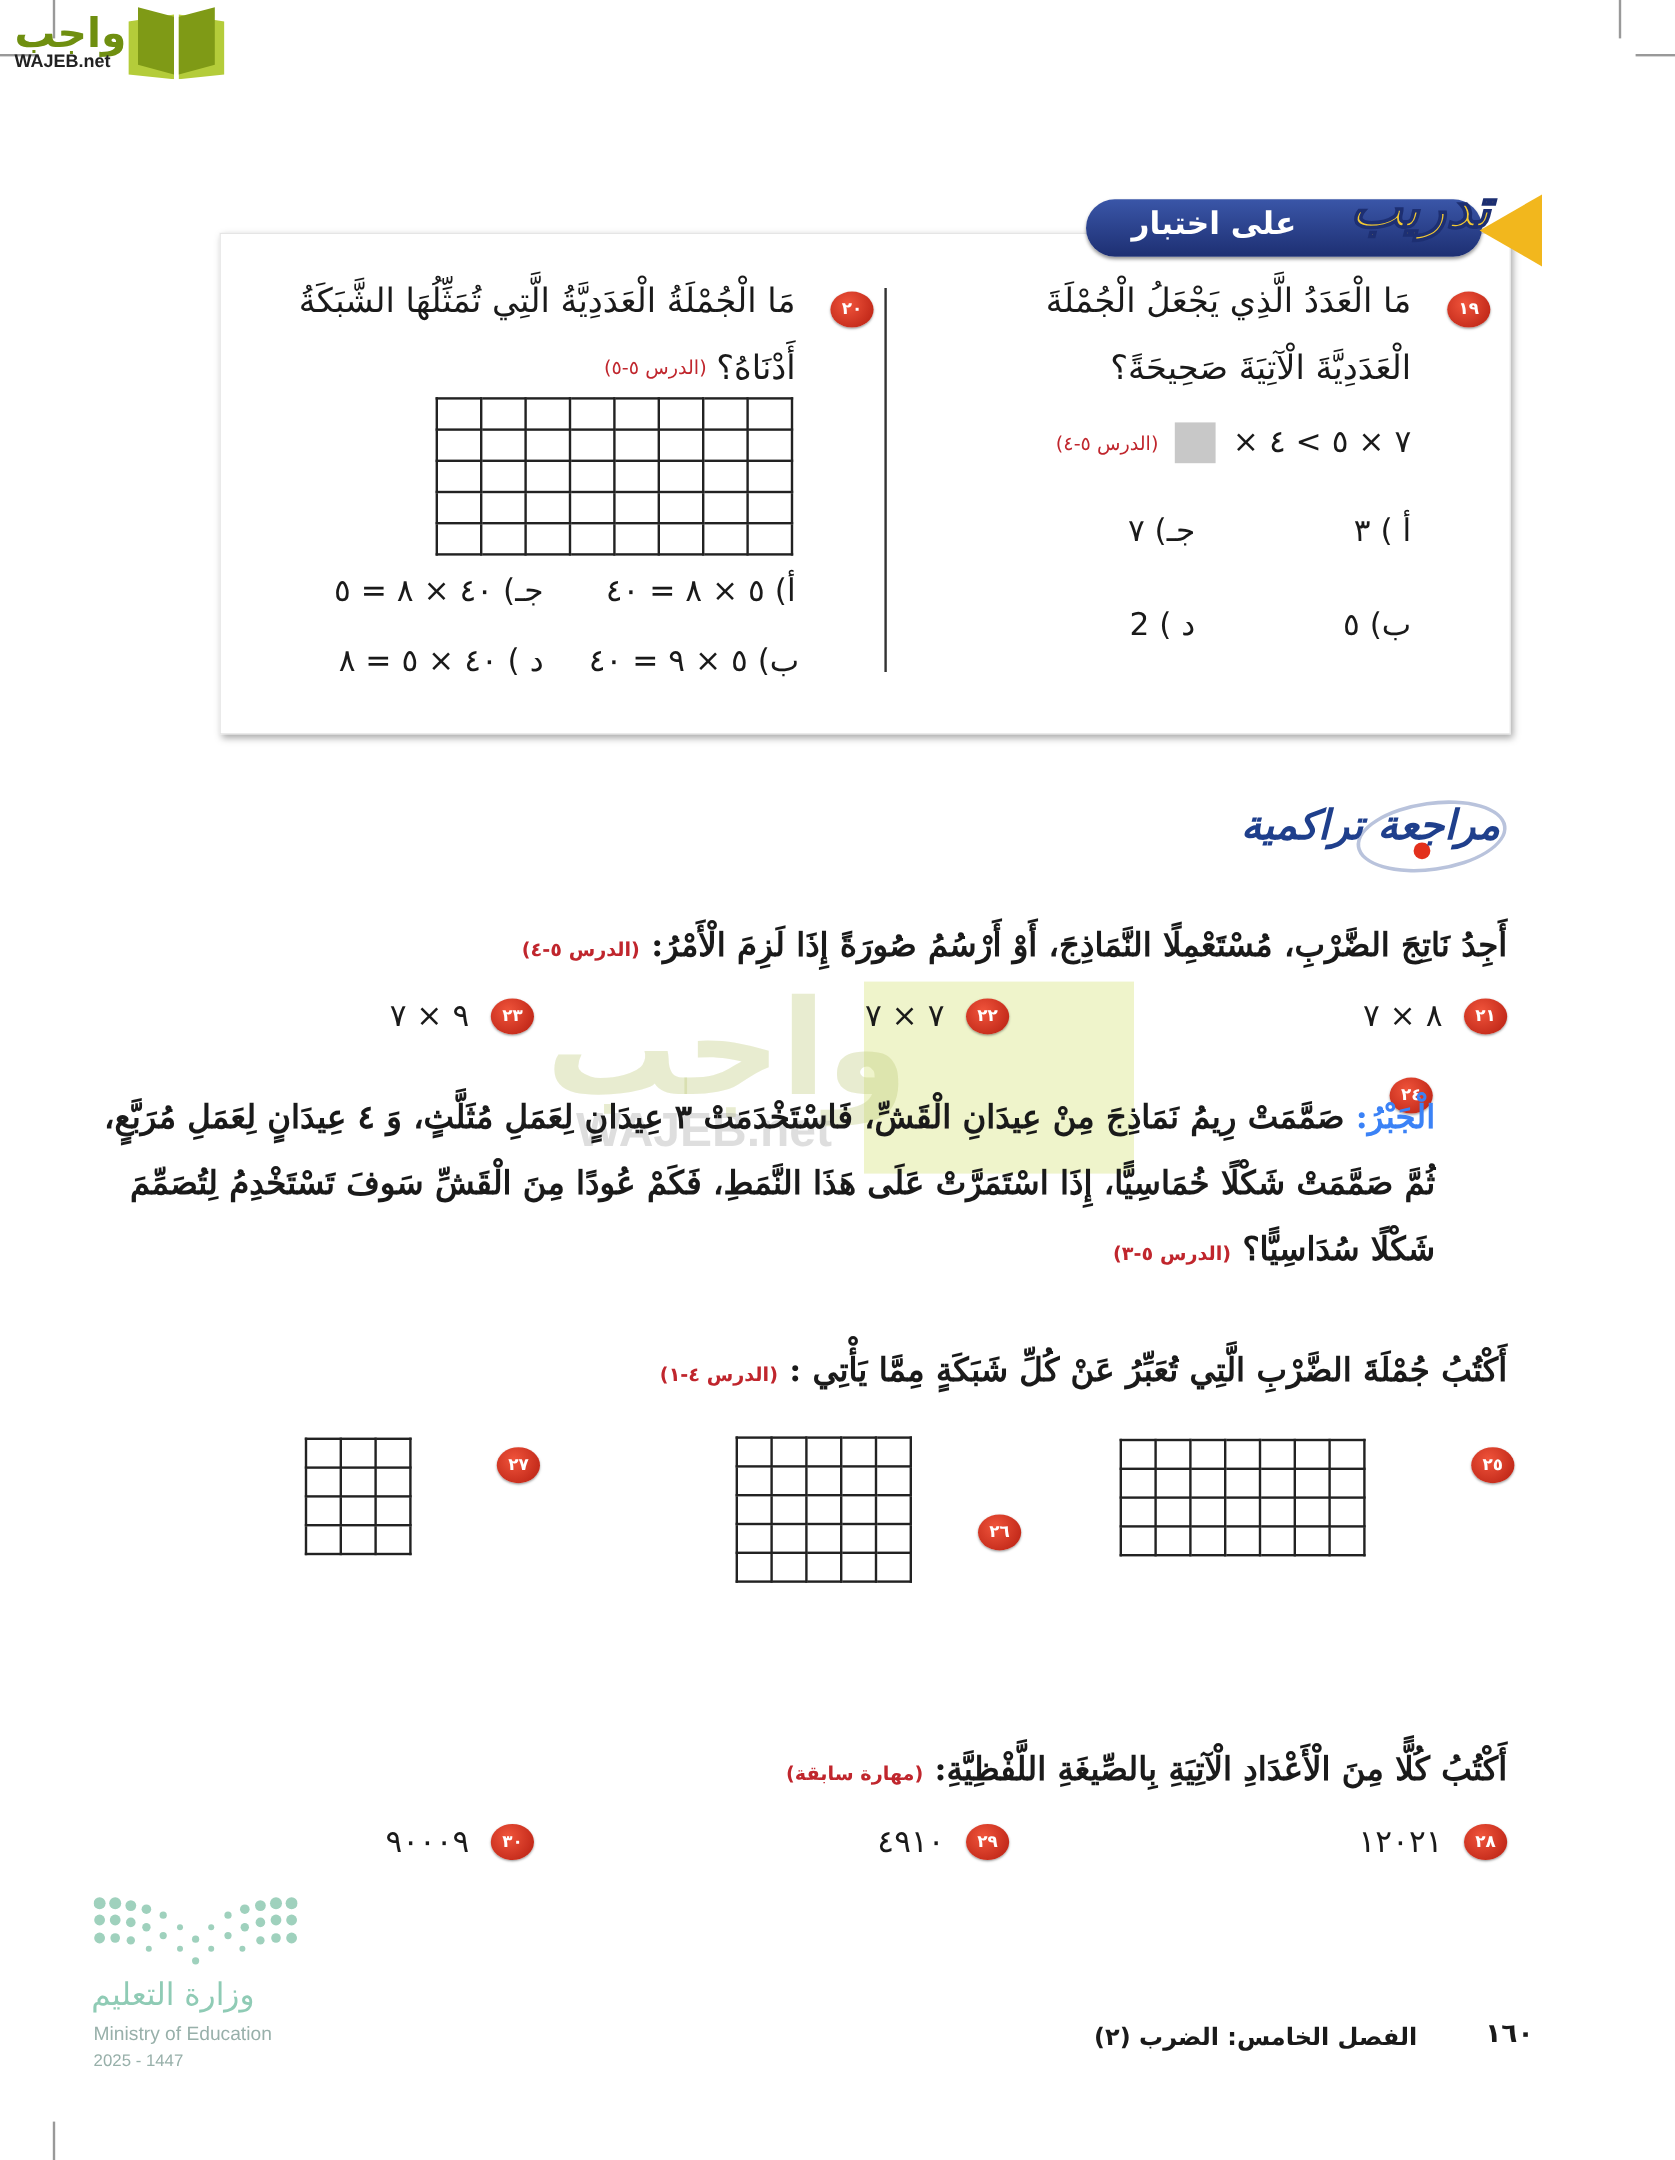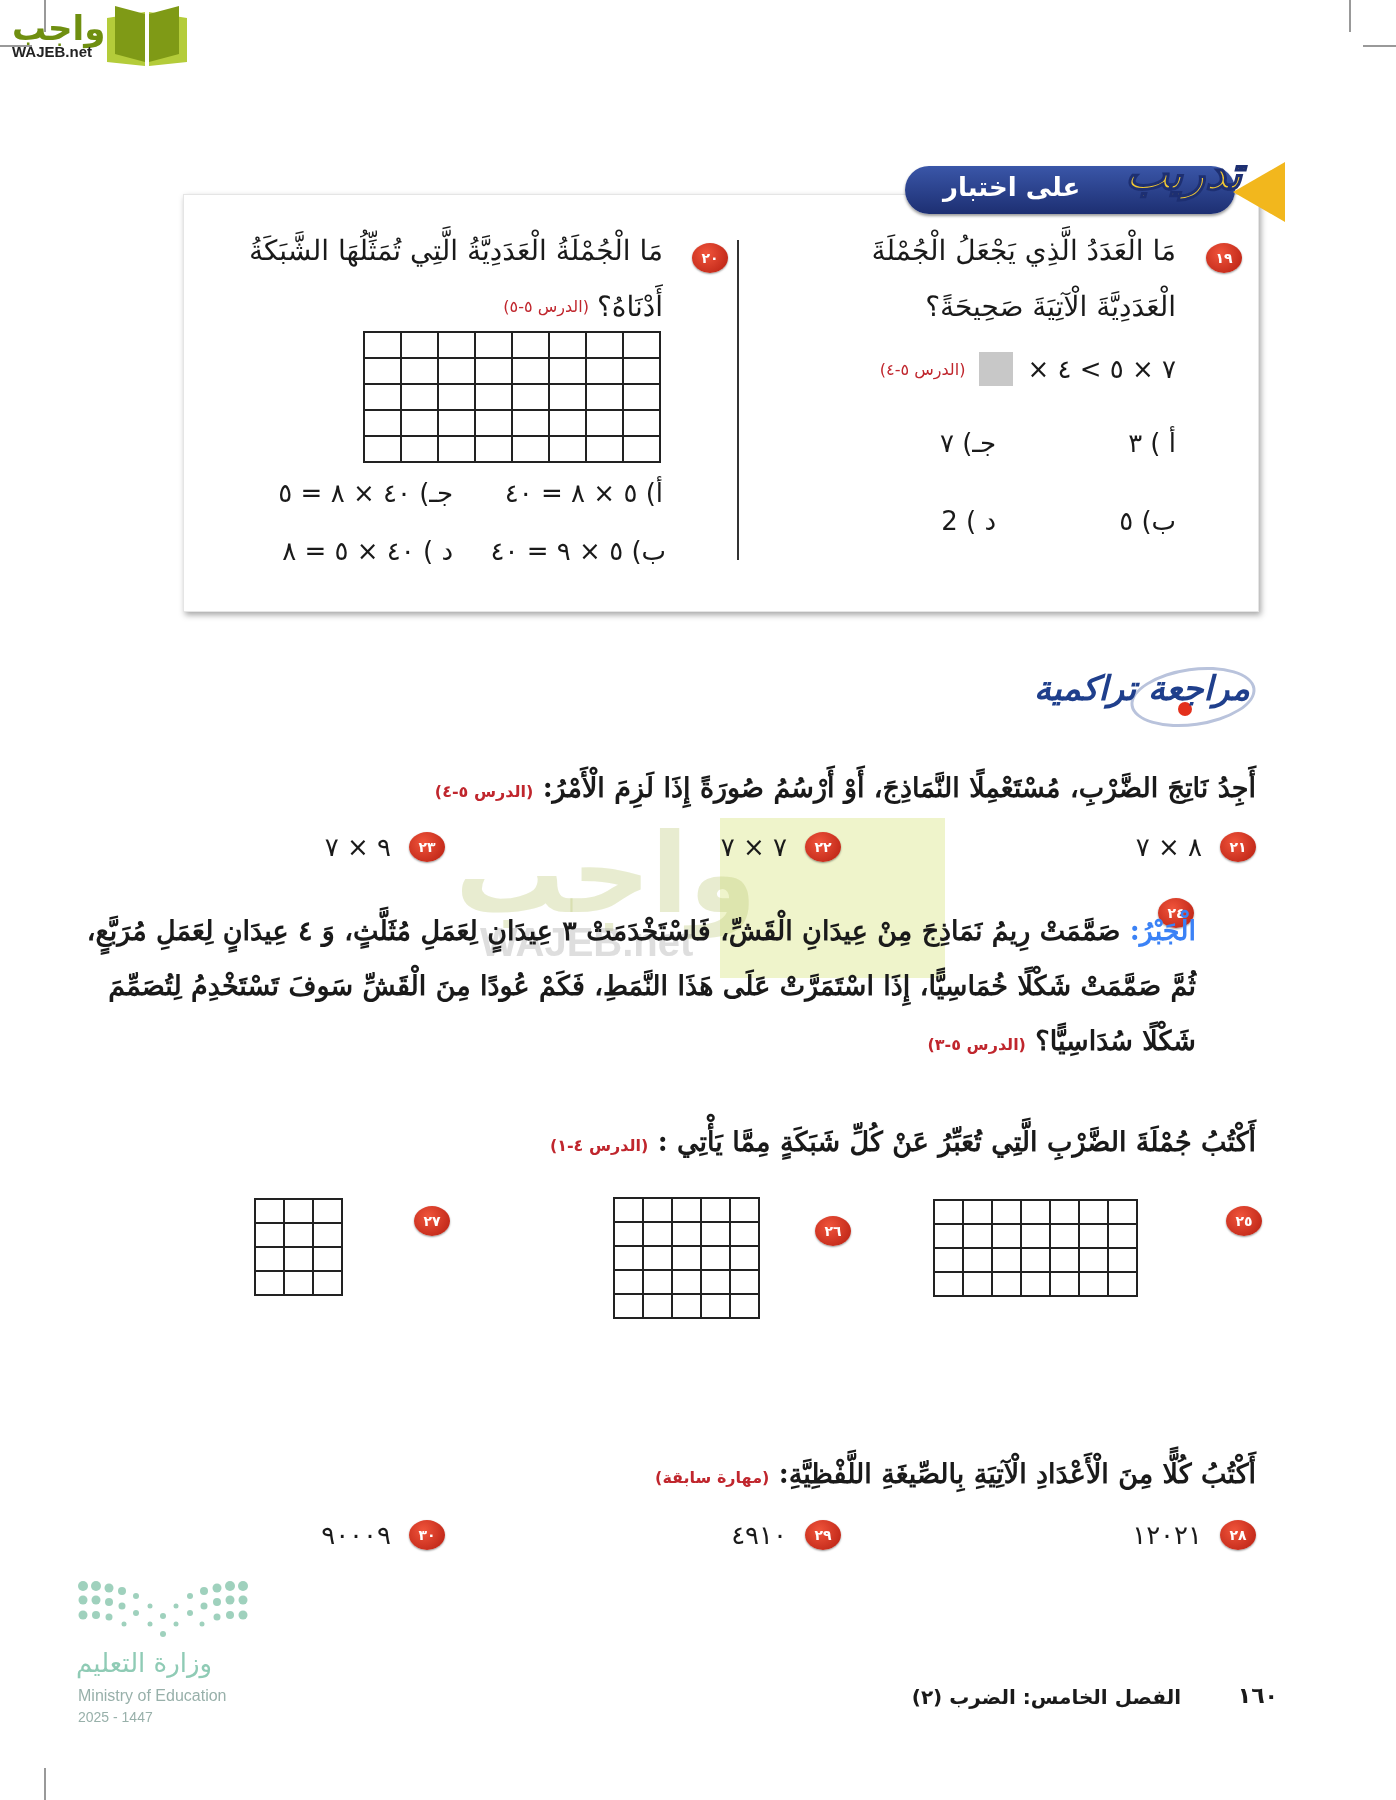--- a/index.html
+++ b/index.html
@@ -240,21 +240,21 @@
         <td></td>
         <td></td>
         <td></td>
         <td></td>
         <td></td>
         <td></td>
       </tr>
   </tbody>
 </table>
 
-<span class="qnum abs" style="left:815px; top:1216px;text-align:center;">٢٦</span>
+<span class="qnum abs" style="left:815px; top:1262px;text-align:center;">٢٦</span>
 <table class="grid" style="left:613px; top:1197px;">
   <tbody>
     <tr>
         <td style="width:27px;height:22px"></td>
         <td style="width:27px"></td>
         <td style="width:27px"></td>
         <td style="width:27px"></td>
         <td style="width:27px"></td>
       </tr>
     <tr>

